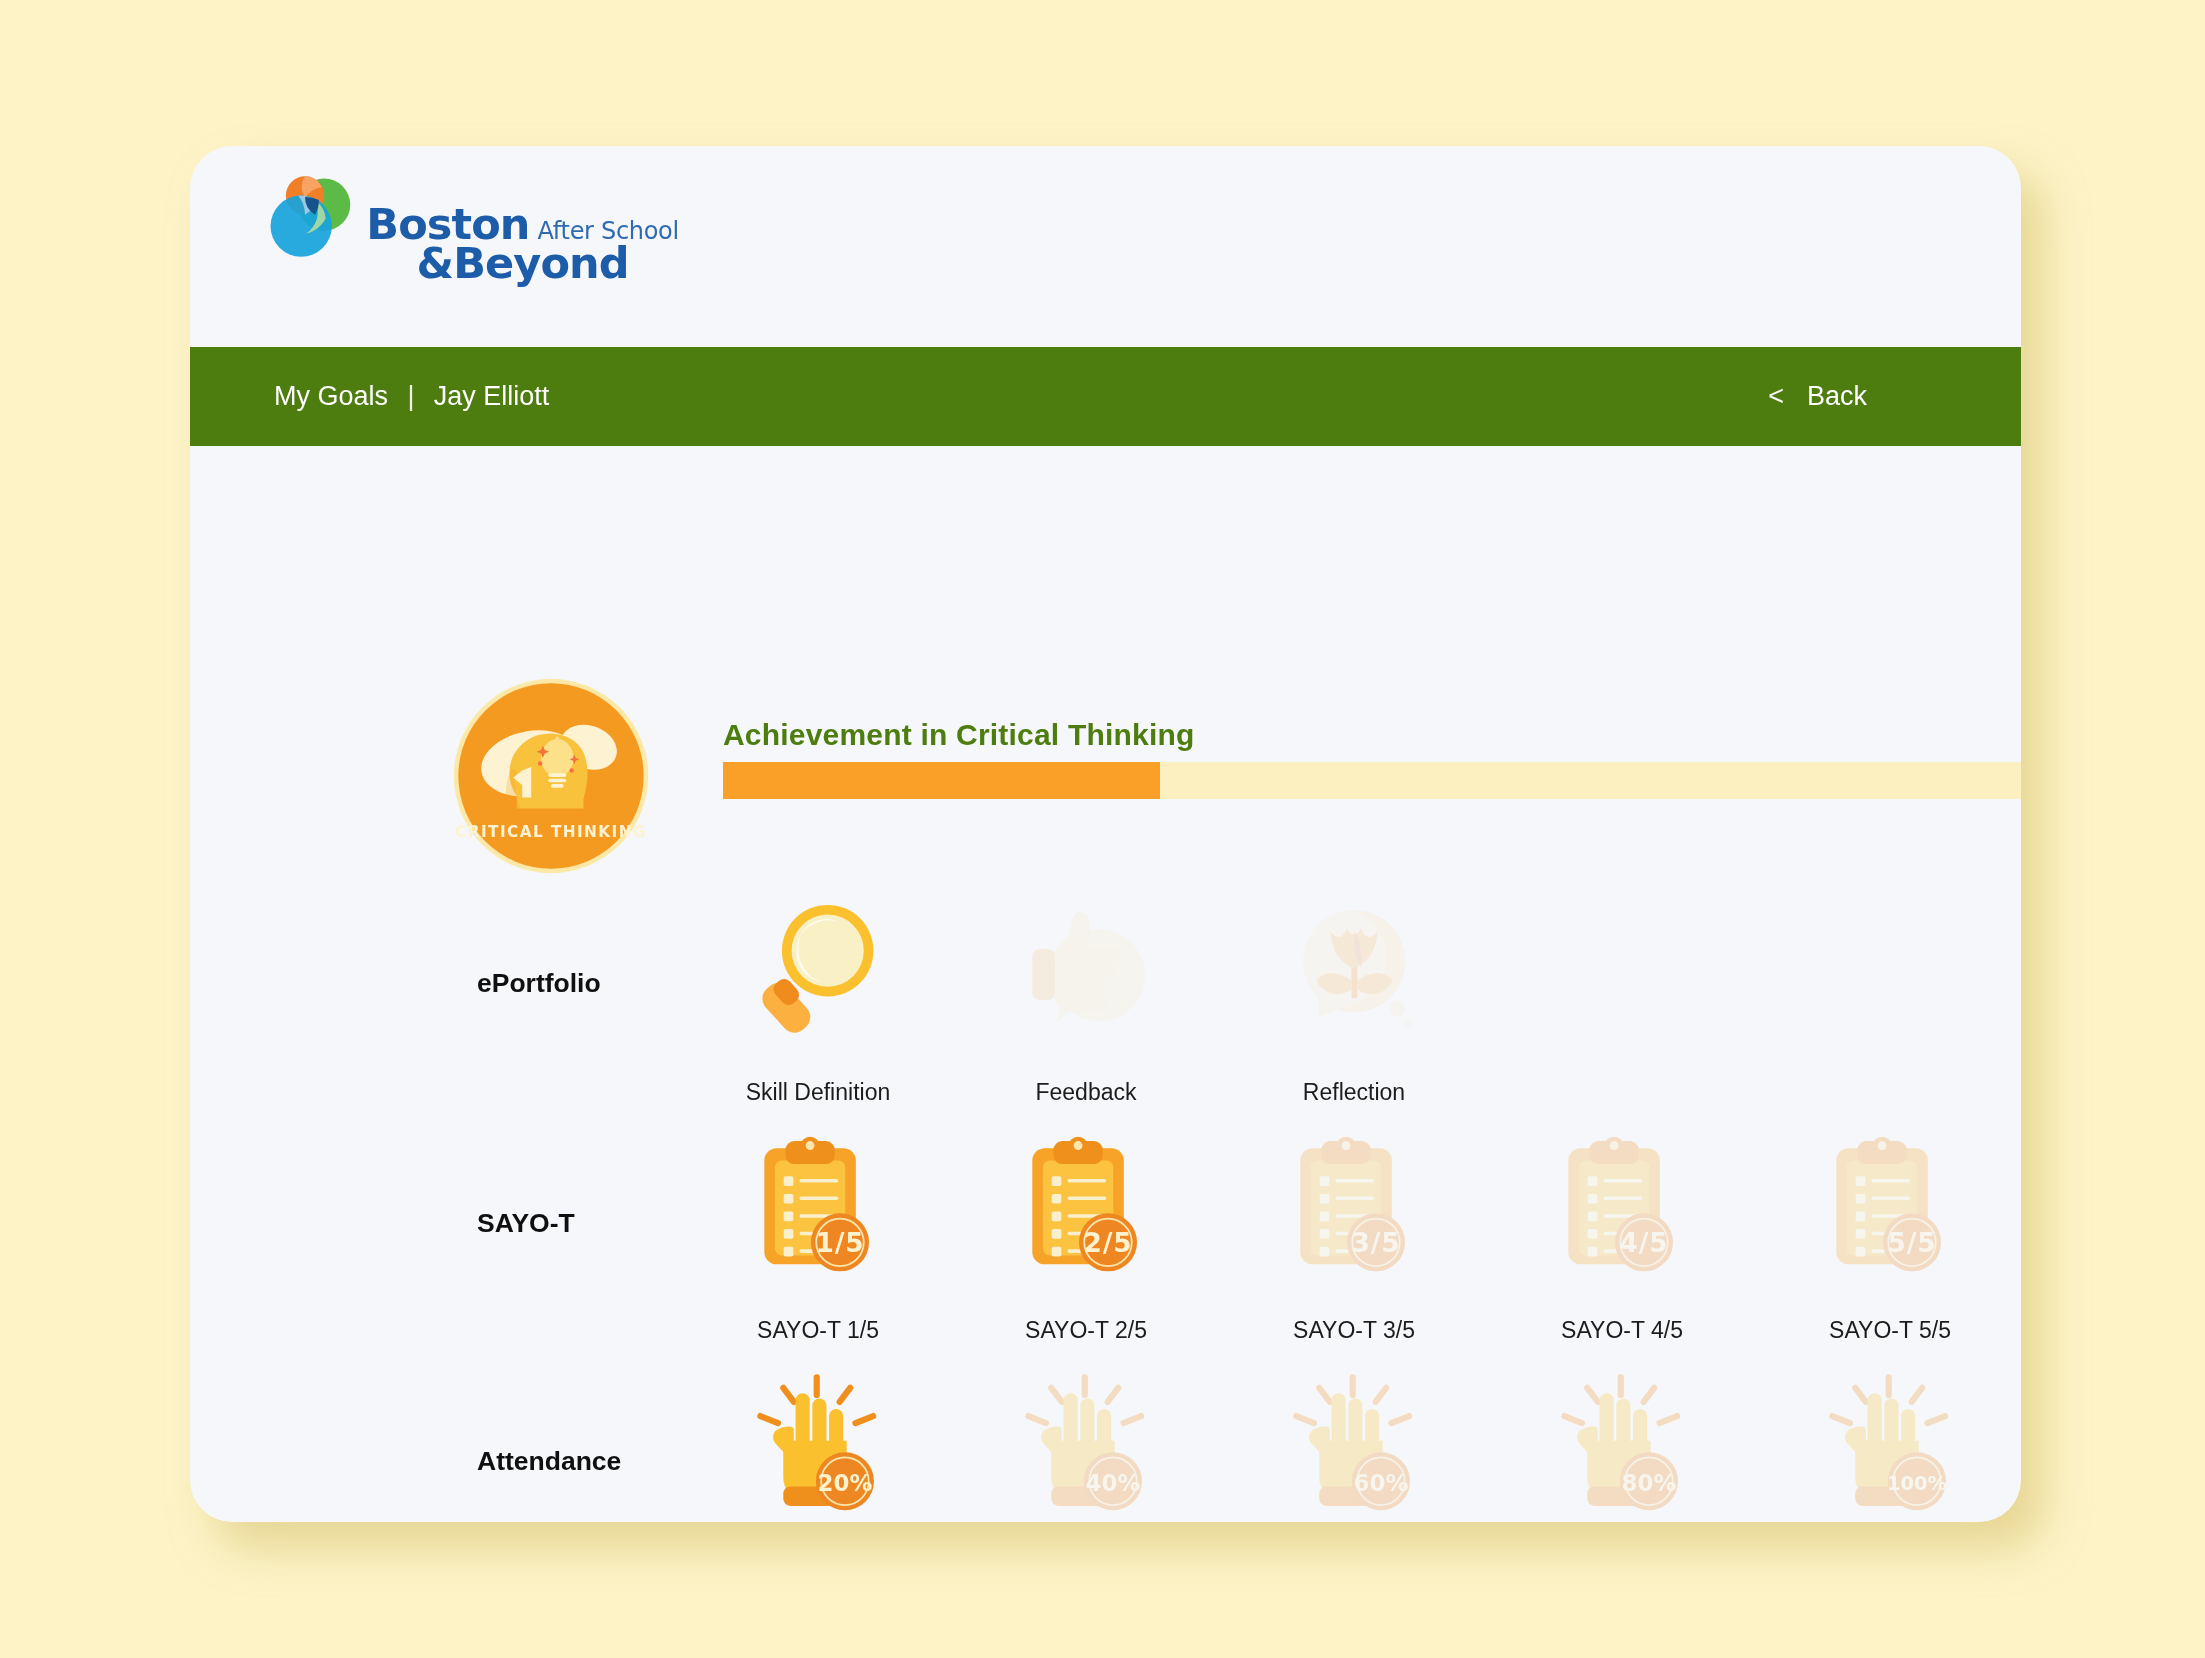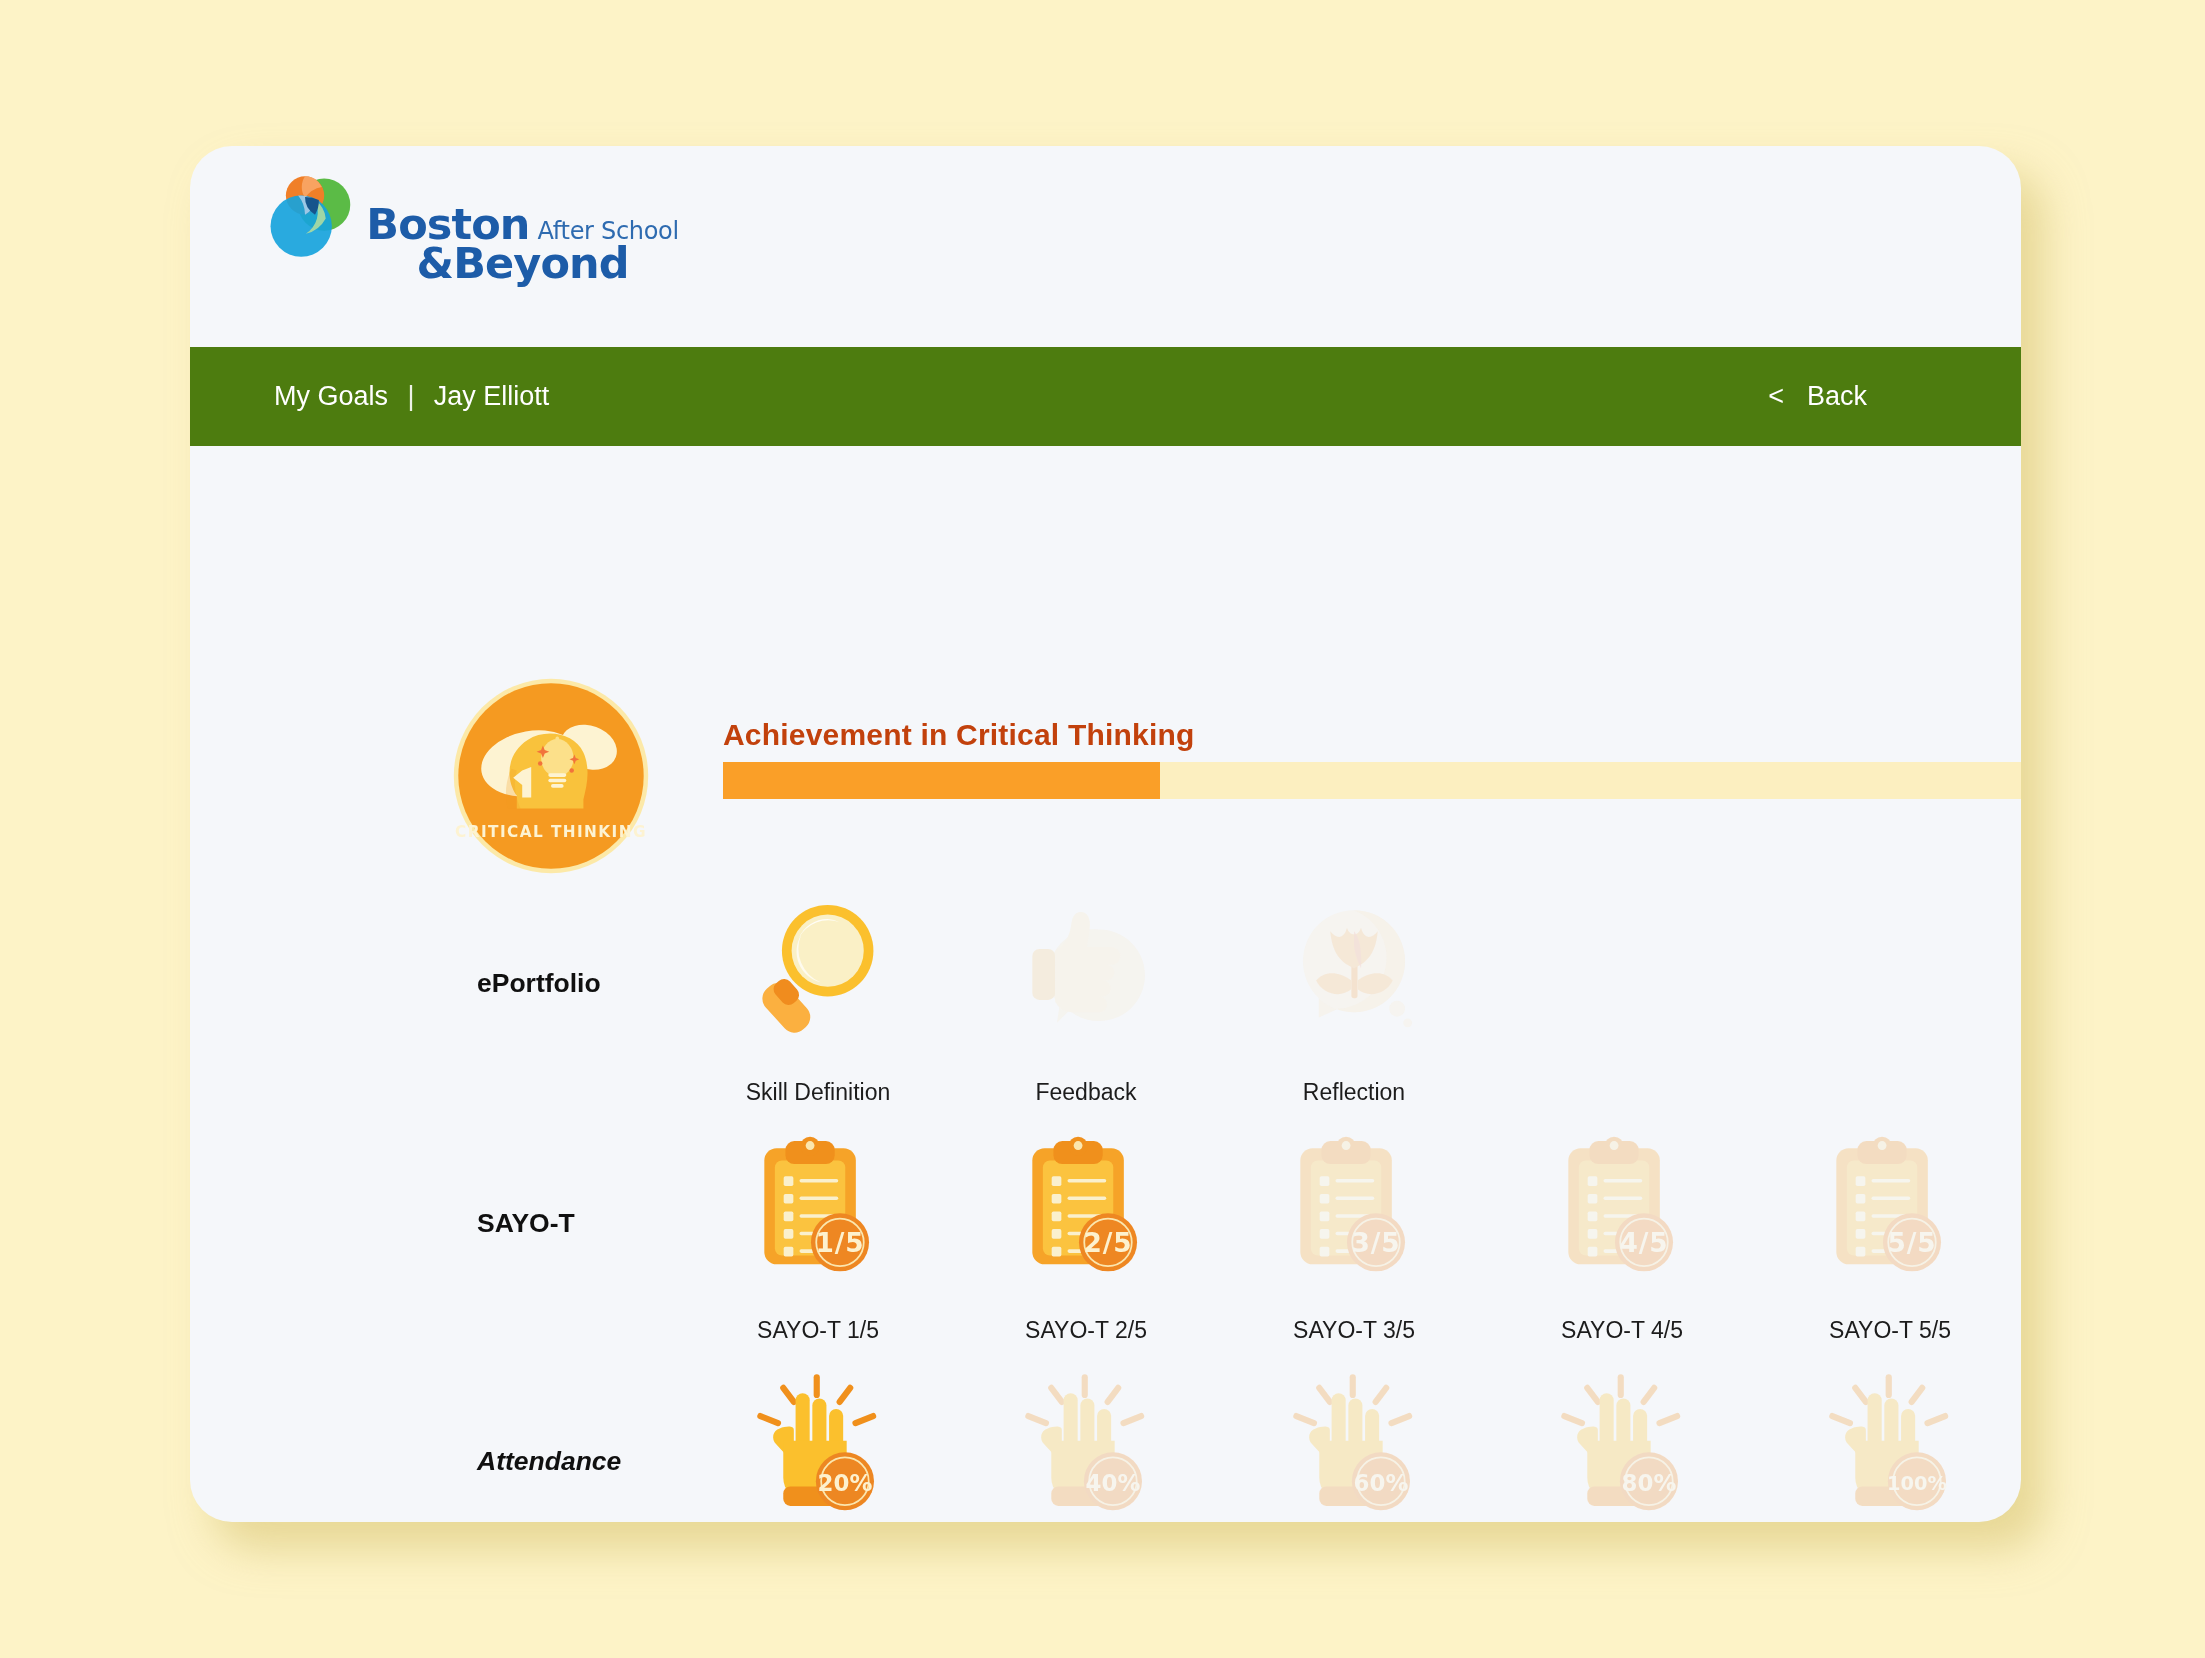--- a/index.html
+++ b/index.html
@@ -77,21 +77,21 @@
   }
   .nav-right .chev { margin-right: 23px; font-size: 27px; }
   
   .body-area { position: absolute; left: 0; top: 300px; width: 100%; }
   .badge-circle {
     position: absolute; left: 262px; top: 231px;
     width: 198px; height: 198px;
   }
   .head-title {
     position: absolute; left: 533px; top: 272px;
-    font-size: 30px; font-weight: 700; color: #c2410c;
+    font-size: 30px; font-weight: 700; color: #4d7c0f;
     letter-spacing: 0.2px;
   }
   .progress-track {
     position: absolute; left: 533px; top: 316px;
     width: 1323px; height: 37px;
     background: #FCEFC0;
   }
   .progress-fill { height: 100%; background: #FA9F28; }
   
   .row { position: absolute; left: 0; width: 100%; }
@@ -116,21 +116,21 @@
     font-size: 23px; color: #1C1C1C;
     white-space: nowrap;
   }
   .dim { opacity: 0.25; }
   
   #row-eportfolio { top: 450px; }
   #row-eportfolio .row-label { top: 72px; }
   #row-sayo      { top: 688px; }
   #row-sayo .row-label { top: 74px; }
   #row-attendance{ top: 926px; }
-  #row-attendance .row-label { top: 74px; font-style: italic; }
+  #row-attendance .row-label { top: 74px; }
   .badge-text {
     font-family: "DejaVu Sans", sans-serif;
     font-weight: 700;
   }
 </style>
 </head>
 <body>
 
 <div id="page">
   <div class="card">

